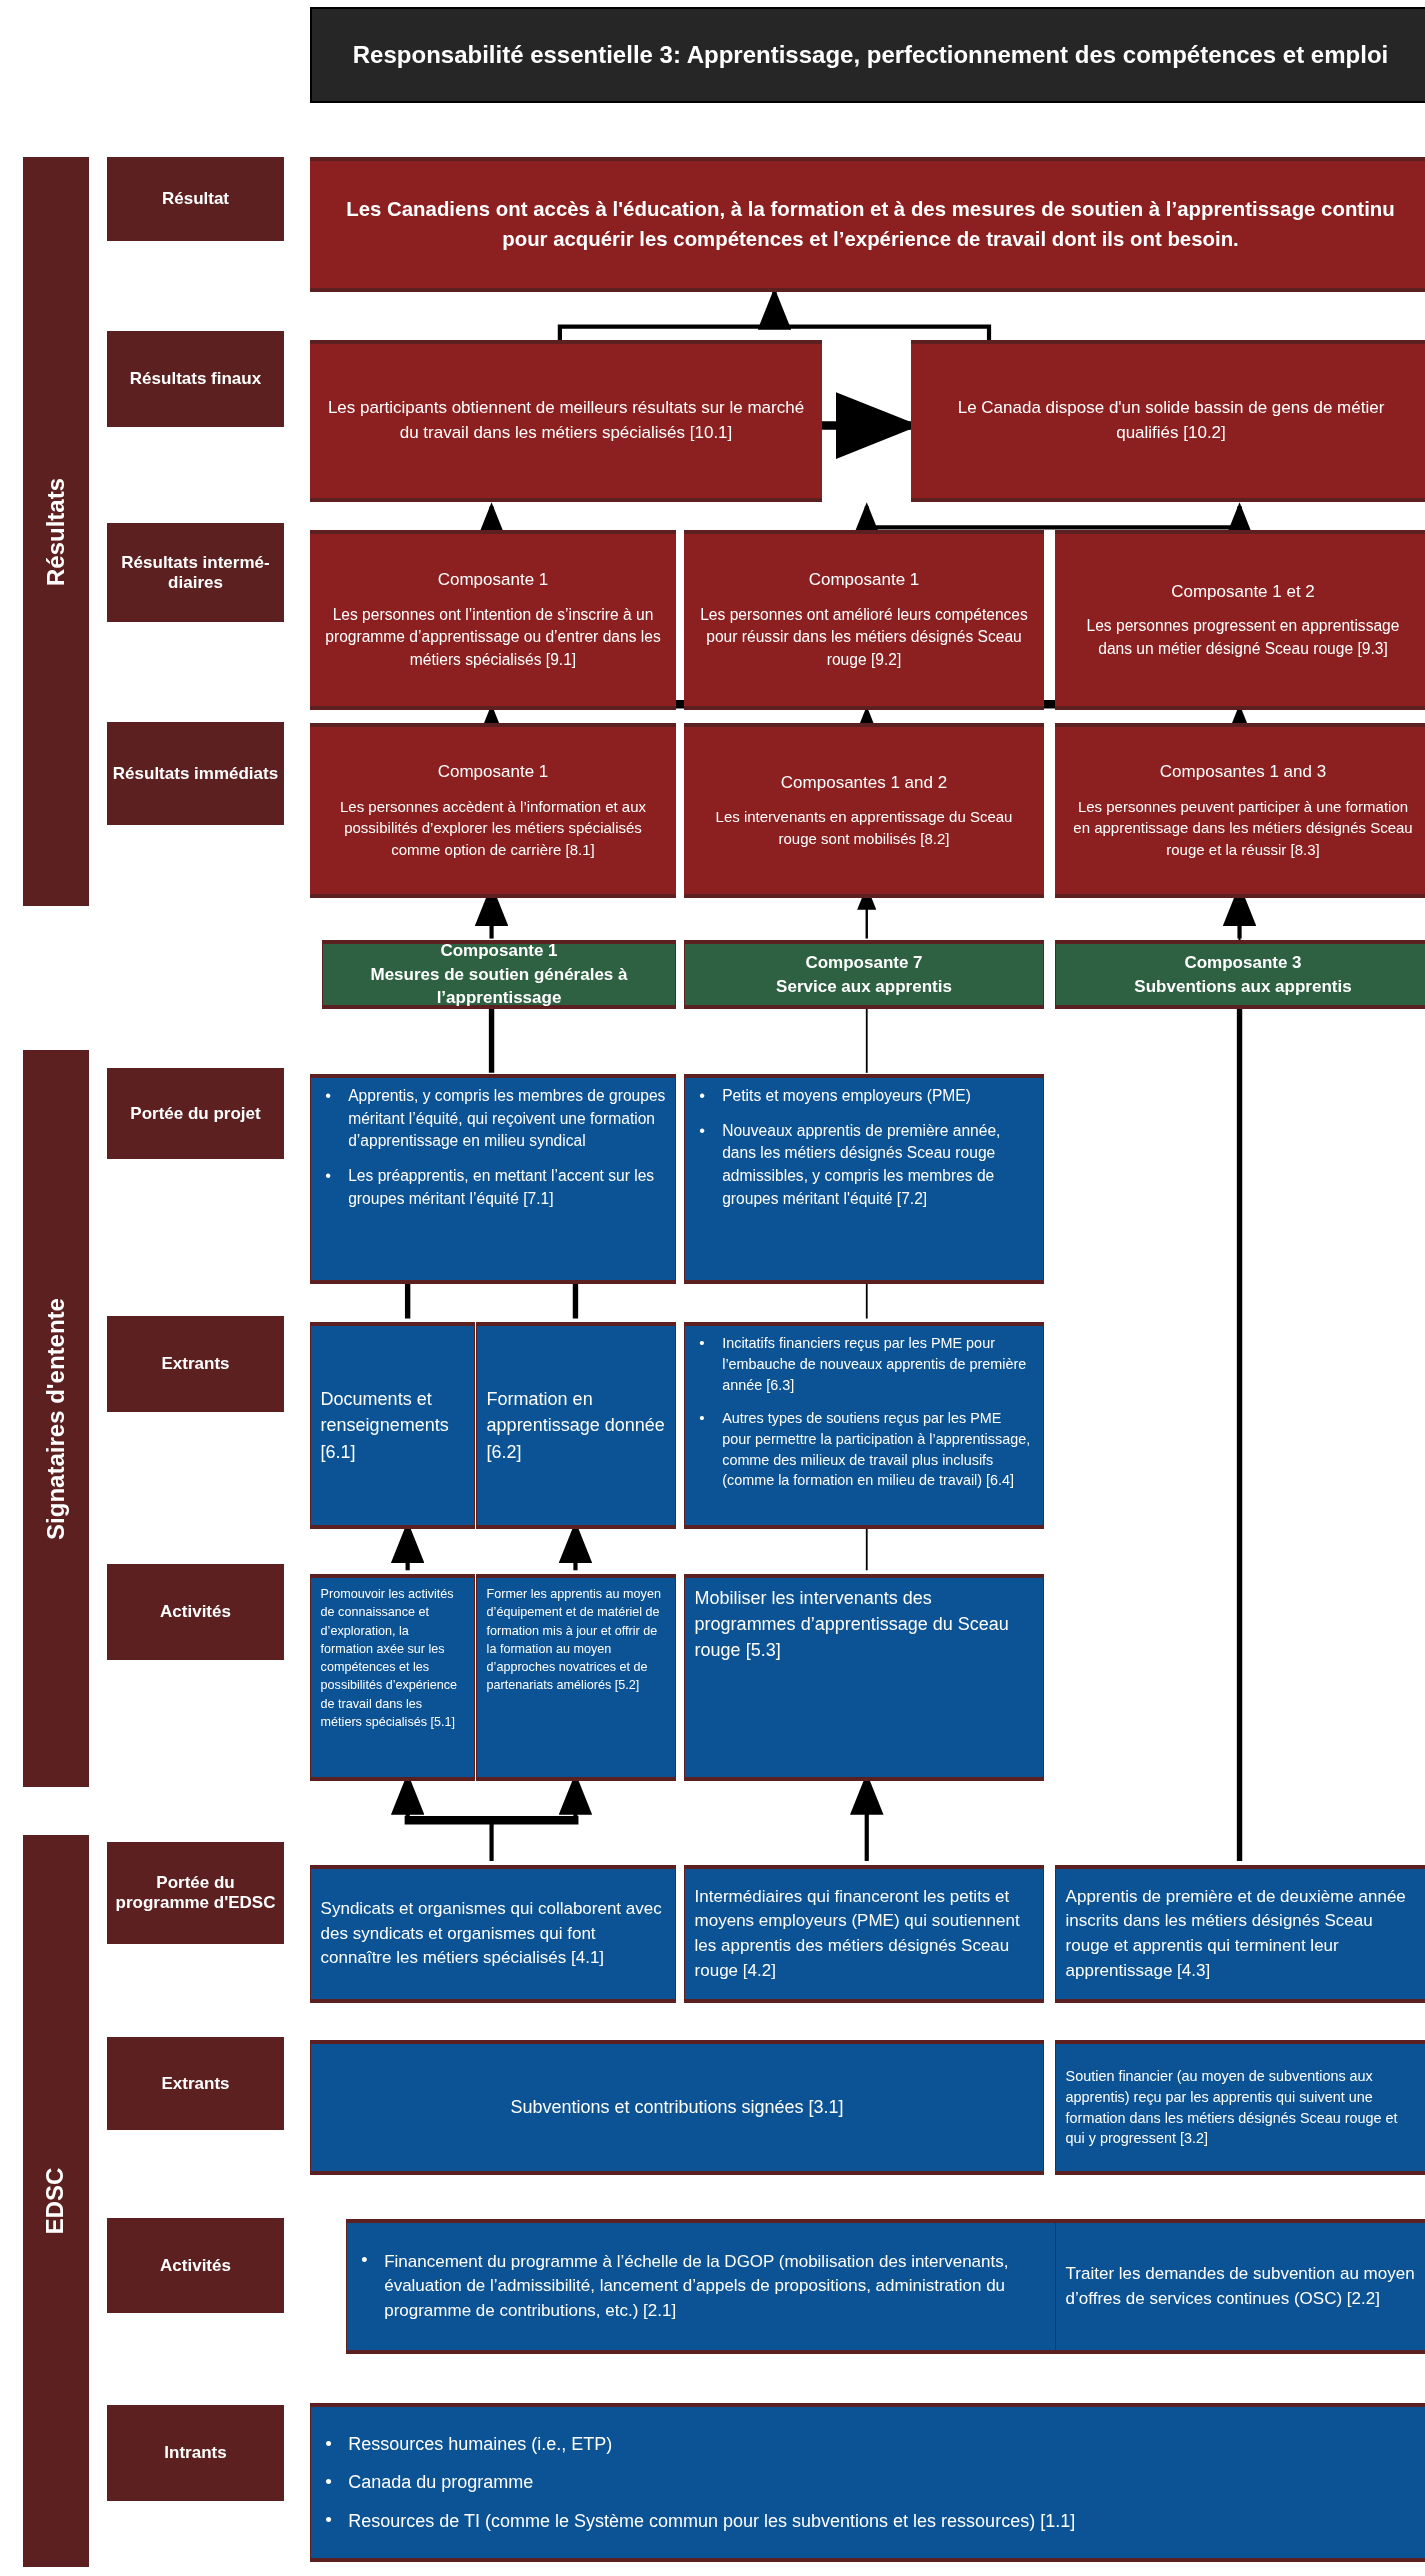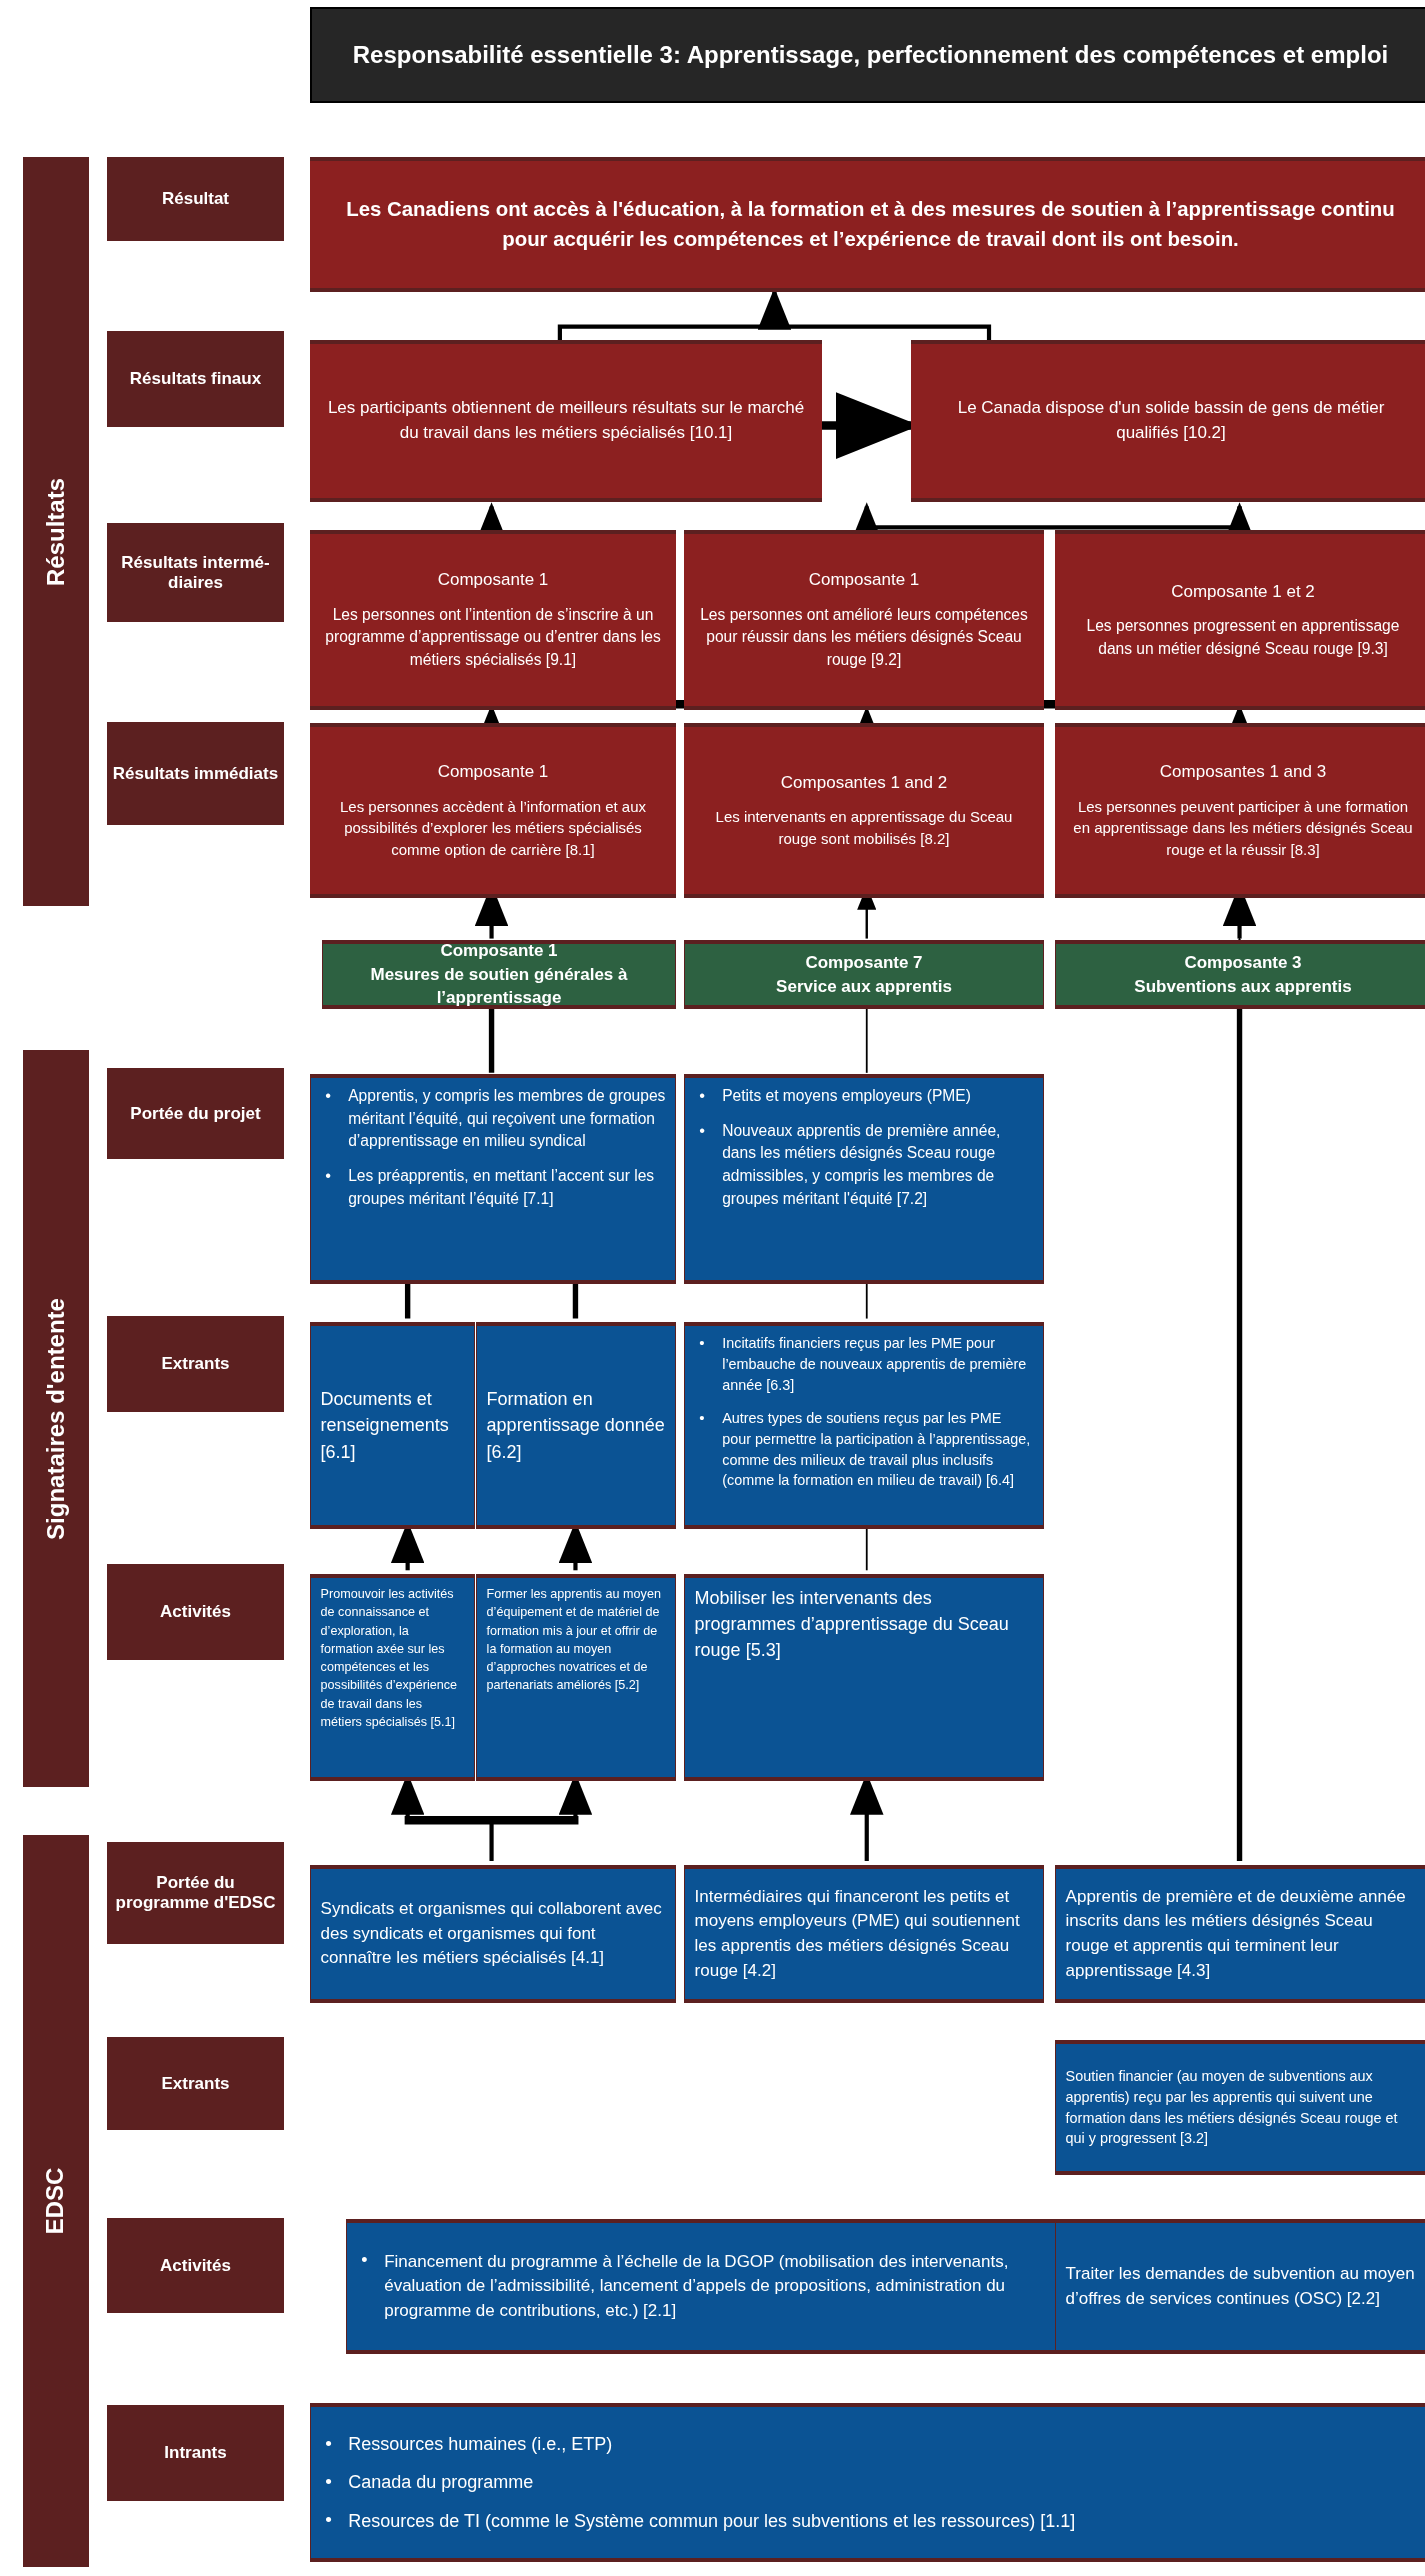--- a/index.html
+++ b/index.html
@@ -294,20 +294,23 @@
   <div class="abs blue-box f28" style="left:298px;top:1865px;width:366px;height:138px;">
     <div class="inner">Syndicats et organismes qui collaborent avec des syndicats et organismes qui font connaître les métiers spécialisés  [4.1]</div>
   </div>
   <div class="abs blue-box f28" style="left:672px;top:1865px;width:360px;height:138px;">
     <div class="inner">Intermédiaires qui financeront les petits et moyens employeurs (PME) qui soutiennent les apprentis des métiers désignés Sceau rouge  [4.2]</div>
   </div>
   <div class="abs blue-box f28" style="left:1043px;top:1865px;width:376px;height:138px;">
     <div class="inner">Apprentis de première et de deuxième année inscrits dans les métiers désignés Sceau rouge et apprentis qui terminent leur apprentissage  [4.3]</div>
   </div>
 
+  <div class="abs blue-box center f30" style="left:298px;top:2040px;width:734px;height:135px;">
+    <div class="inner">Subventions et contributions signées  [3.1]</div>
+  </div>
   <div class="abs blue-box f24" style="left:1043px;top:2040px;width:376px;height:135px;">
     <div class="inner">Soutien financier (au moyen de subventions aux apprentis) reçu par les apprentis qui suivent une formation  dans les métiers désignés Sceau rouge et qui y progressent  [3.2]</div>
   </div>
 
   <div class="abs blue-box f28" style="left:298px;top:2219px;width:734px;height:135px;margin-left:36px;">
     <ul class="bul inner">
       <li>Financement du programme à l’échelle de la DGOP (mobilisation des intervenants, évaluation de l’admissibilité, lancement d’appels de propositions, administration du programme de contributions, etc.)  [2.1]</li>
     </ul>
   </div>
   <div class="abs blue-box f28" style="left:1043px;top:2219px;width:376px;height:135px;">

